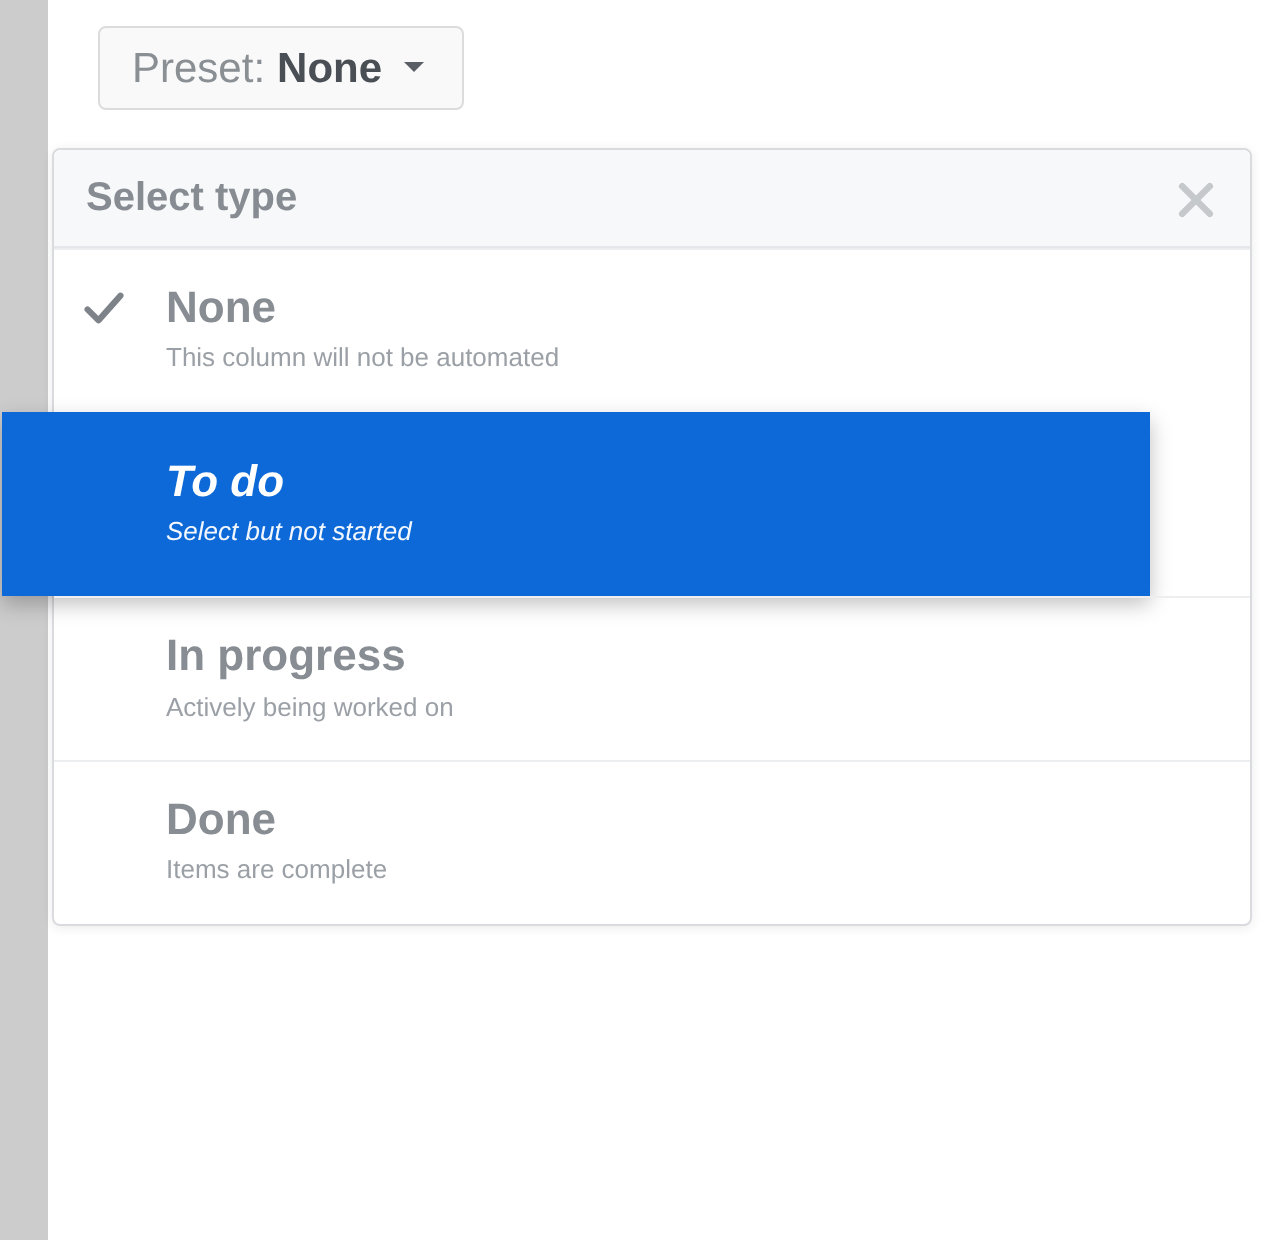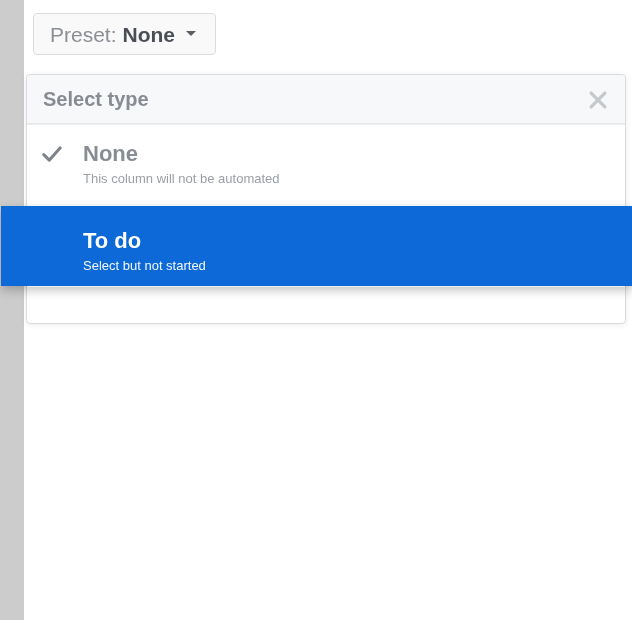--- a/index.html
+++ b/index.html
@@ -18,21 +18,21 @@
     .white-panel {
       position: absolute;
       left: 24px;
       top: 0;
       right: 0;
       bottom: 0;
       background: #ffffff;
     }
     .preset-button {
       position: absolute;
-      left: 33px;
+      left: 49px;
       top: 13px;
       height: 42px;
       padding: 0 18px 0 16px;
       background: #f9f9fa;
       border: 1.5px solid #dcdcdc;
       border-radius: 4px;
       display: inline-flex;
       align-items: center;
       gap: 6px;
       cursor: pointer;
@@ -100,24 +100,25 @@
       color: #9ba0a6;
       margin-top: 4px;
       line-height: 1.25;
     }
 
     
     .option.selected {
       background: #0d69d8;
       margin-left: -26px;   
       margin-right: -6px;   
-      width: 632px;
-      padding: 22px 22px 12px 40px;
+      width: 574px;
+      padding: 22px 22px 24px 40px;
       border-top: 0;
       box-shadow: 0 4px 10px rgba(0,0,0,0.25);
+      font-style: italic;
     }
     .option.selected .check-col { width: 42px; }
     .option.selected .opt-title { color: #ffffff; }
     .option.selected .opt-desc  { color: #ffffff; opacity: .95; }
 
     .check-icon svg { width: 22px; height: 22px; display: block; }
   </style>
 </head>
 <body>
 
@@ -161,16 +162,27 @@
     <div class="option selected">
       <span class="check-col"></span>
       <span class="text-col">
         <div class="opt-title">To do</div>
         <div class="opt-desc">Select but not started</div>
       </span>
     </div>
 
     <div class="option">
       <span class="check-col"></span>
+      <span class="text-col">
+        <div class="opt-title">In progress</div>
+        <div class="opt-desc">Actively being worked on</div>
+      </span>
     </div>
 
+    <div class="option">
+      <span class="check-col"></span>
+      <span class="text-col">
+        <div class="opt-title">Done</div>
+        <div class="opt-desc">Items are complete</div>
+      </span>
+    </div>
   </div>
 </div>
 
 </body></html>

